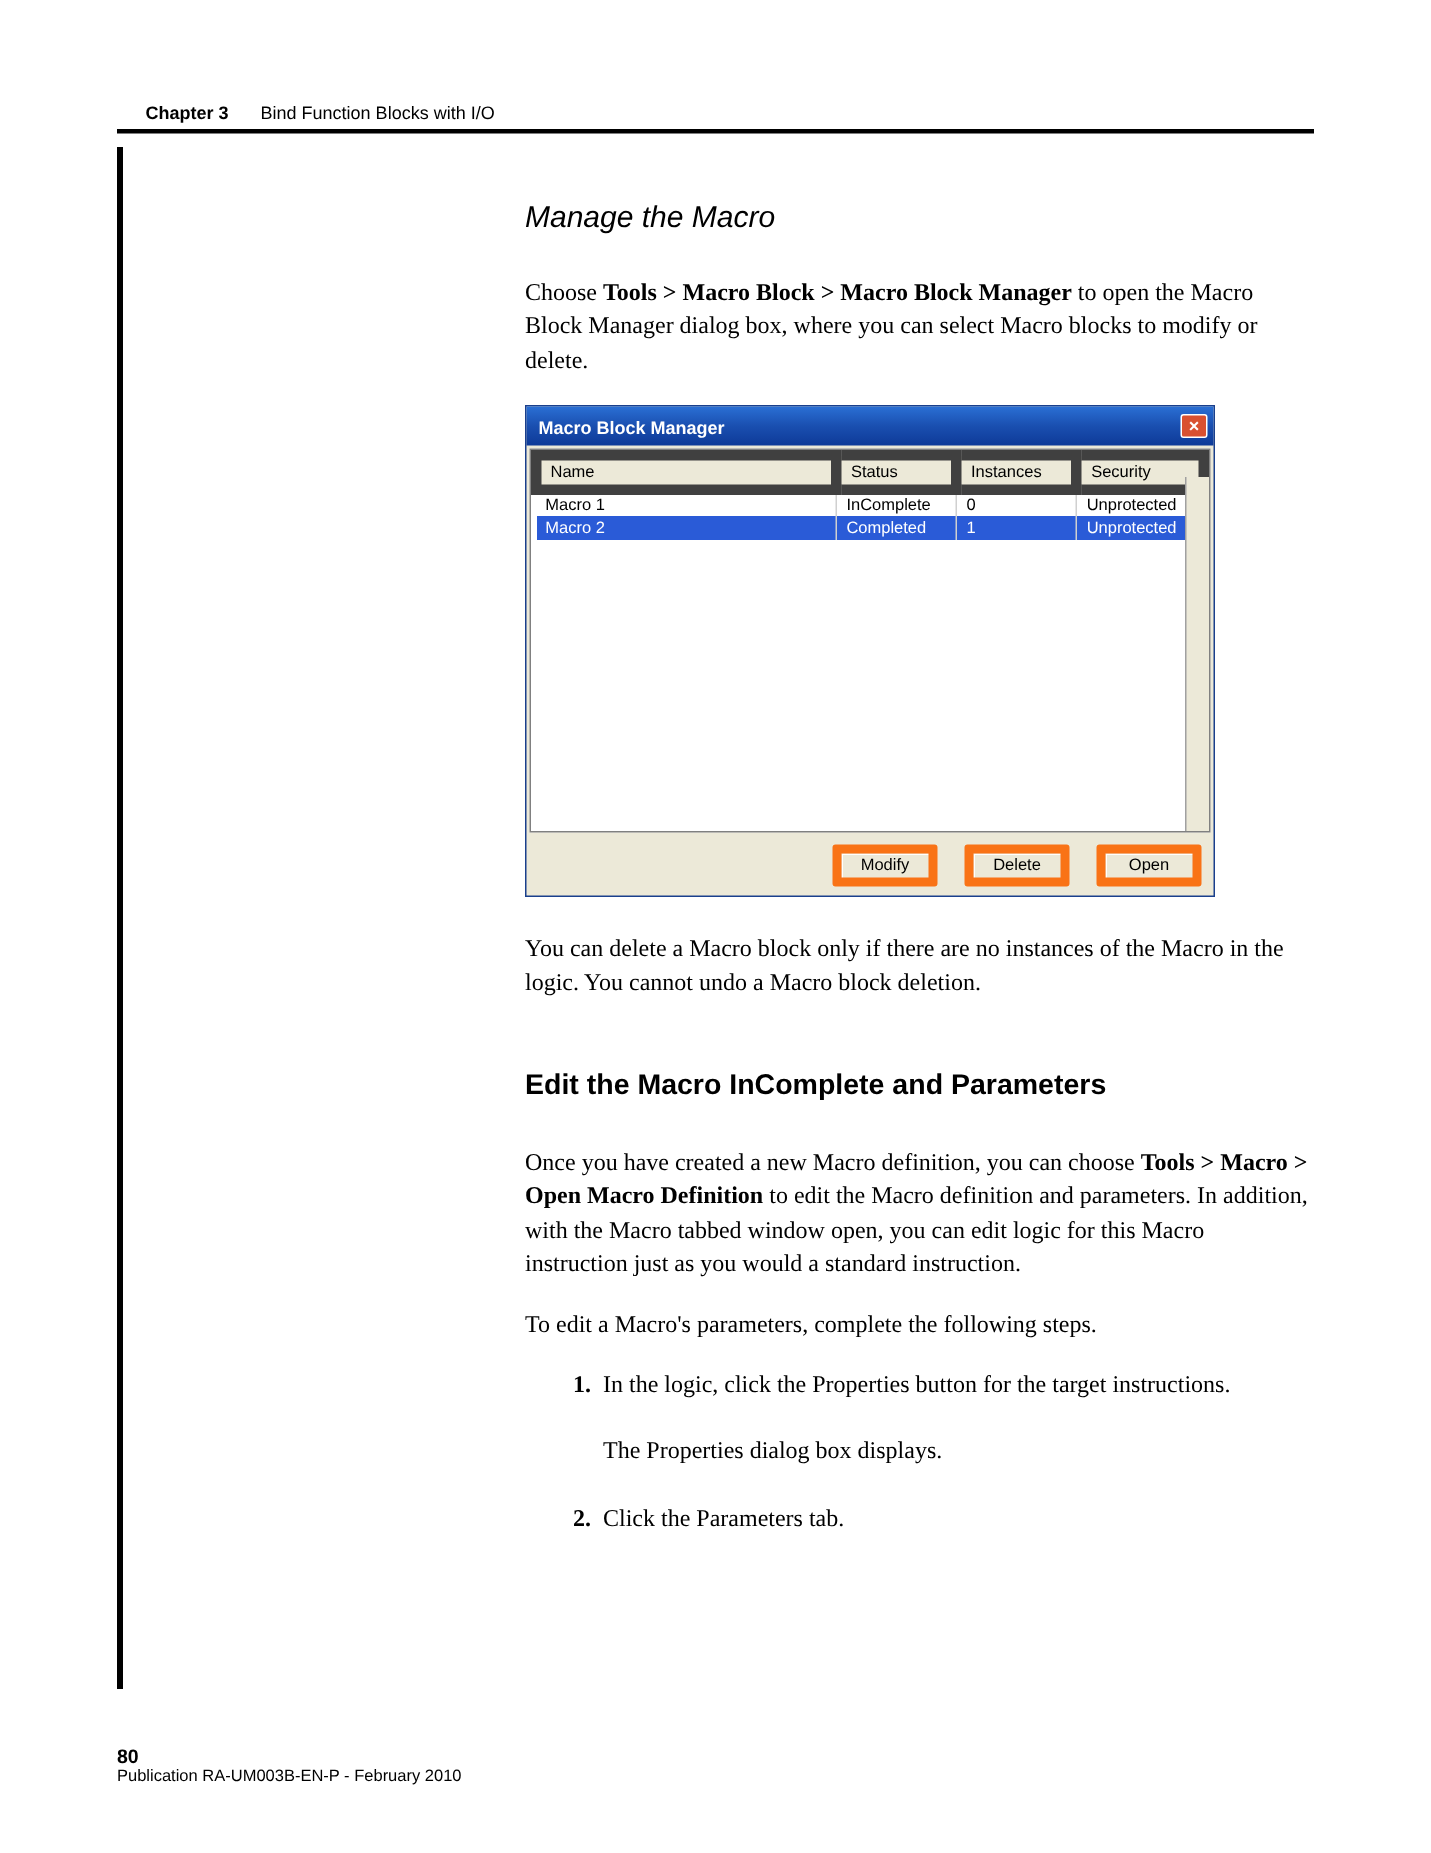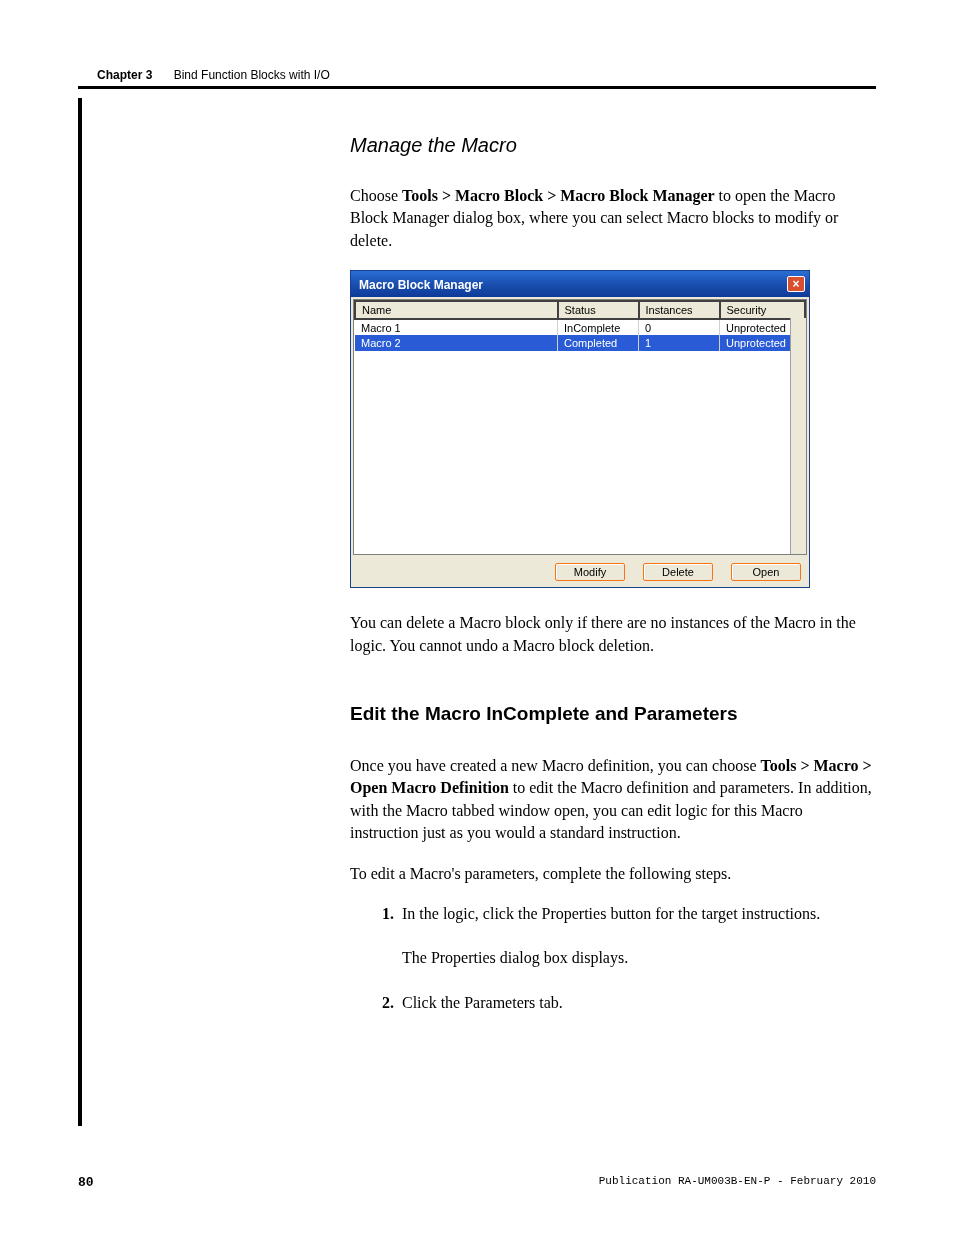--- a/index.html
+++ b/index.html
@@ -101,21 +101,21 @@
   }
   .grid table {
     width: 100%;
     border-collapse: collapse;
     font-size: 11px;
   }
   .grid th {
     text-align: left;
     font-weight: normal;
     background: #ece9d8;
-    border: 2px solid #404040;
+    border: 7px solid #404040;
     padding: 2px 6px;
     height: 18px;
     margin-left: 16px;
   }
   .grid td {
     border-right: 1px solid #d0d0d0;
     padding: 1px 6px;
     height: 16px;
   }
   .grid tr.selected td {
@@ -132,21 +132,21 @@
     border-left: 1px solid #a0a0a0;
   }
   .dialog-footer {
     padding: 6px 8px;
     display: flex;
     justify-content: flex-end;
     gap: 18px;
   }
   .dlg-btn {
     background: #ece9d8;
-    border: 1px solid #f97316;
+    border: 6px solid #f97316;
     padding: 2px 0;
     width: 70px;
     font-family: Tahoma, Arial, sans-serif;
     font-size: 11px;
     cursor: pointer;
     text-align: center;
     border-radius: 2px;
     box-shadow: inset 1px 1px 0 #fff;
   }
   .section-heading {
@@ -175,21 +175,22 @@
   .step-sub {
     margin-top: 22px;
   }
   .page-footer {
     position: absolute;
     bottom: 45px;
     left: 78px;
     right: 78px;
     display: flex;
     justify-content: space-between;
-    font-family: Liberation Mono, monospace;
+    font-family: Liberation Sans, sans-serif;
+    flex-direction: column;
   }
   .page-num { font-weight: bold; font-size: 13px; }
   .pub-info { font-size: 11px; }
 </style>
 </head>
 <body>
 
 <div class="page-header">
   <span class="chapter-num">Chapter 3</span>
   <span class="chapter-title">Bind Function Blocks with I/O</span>

